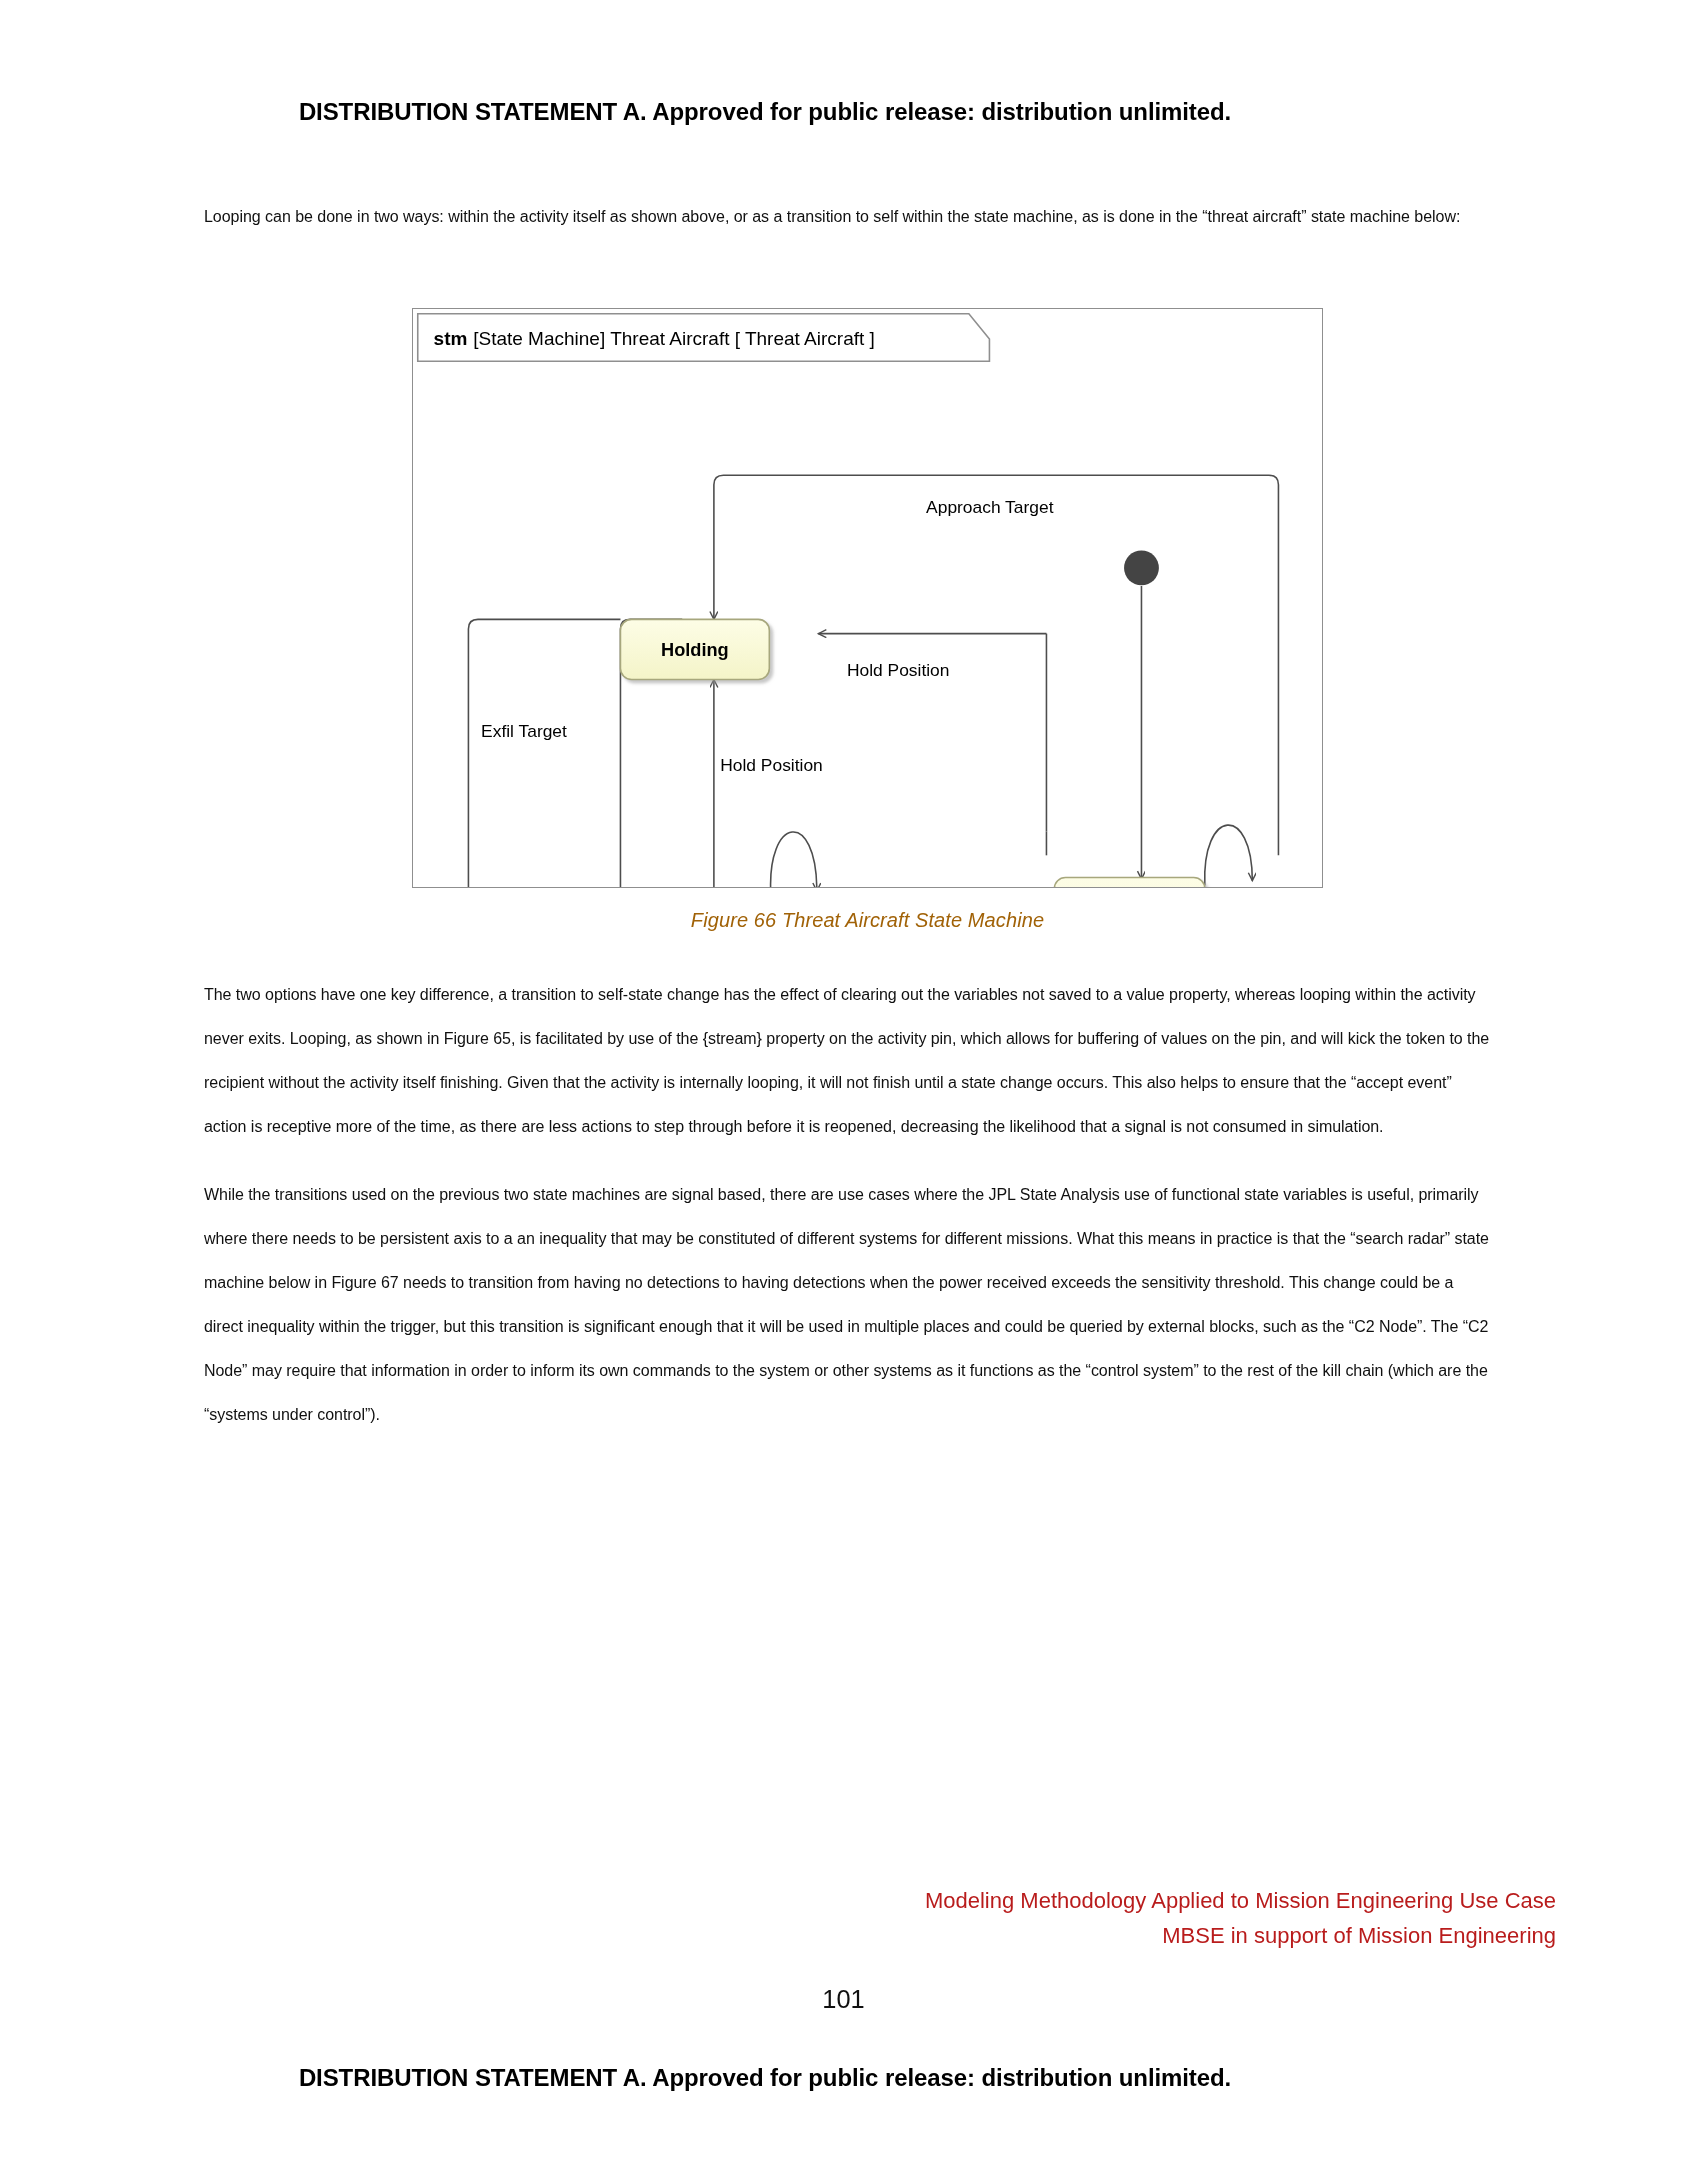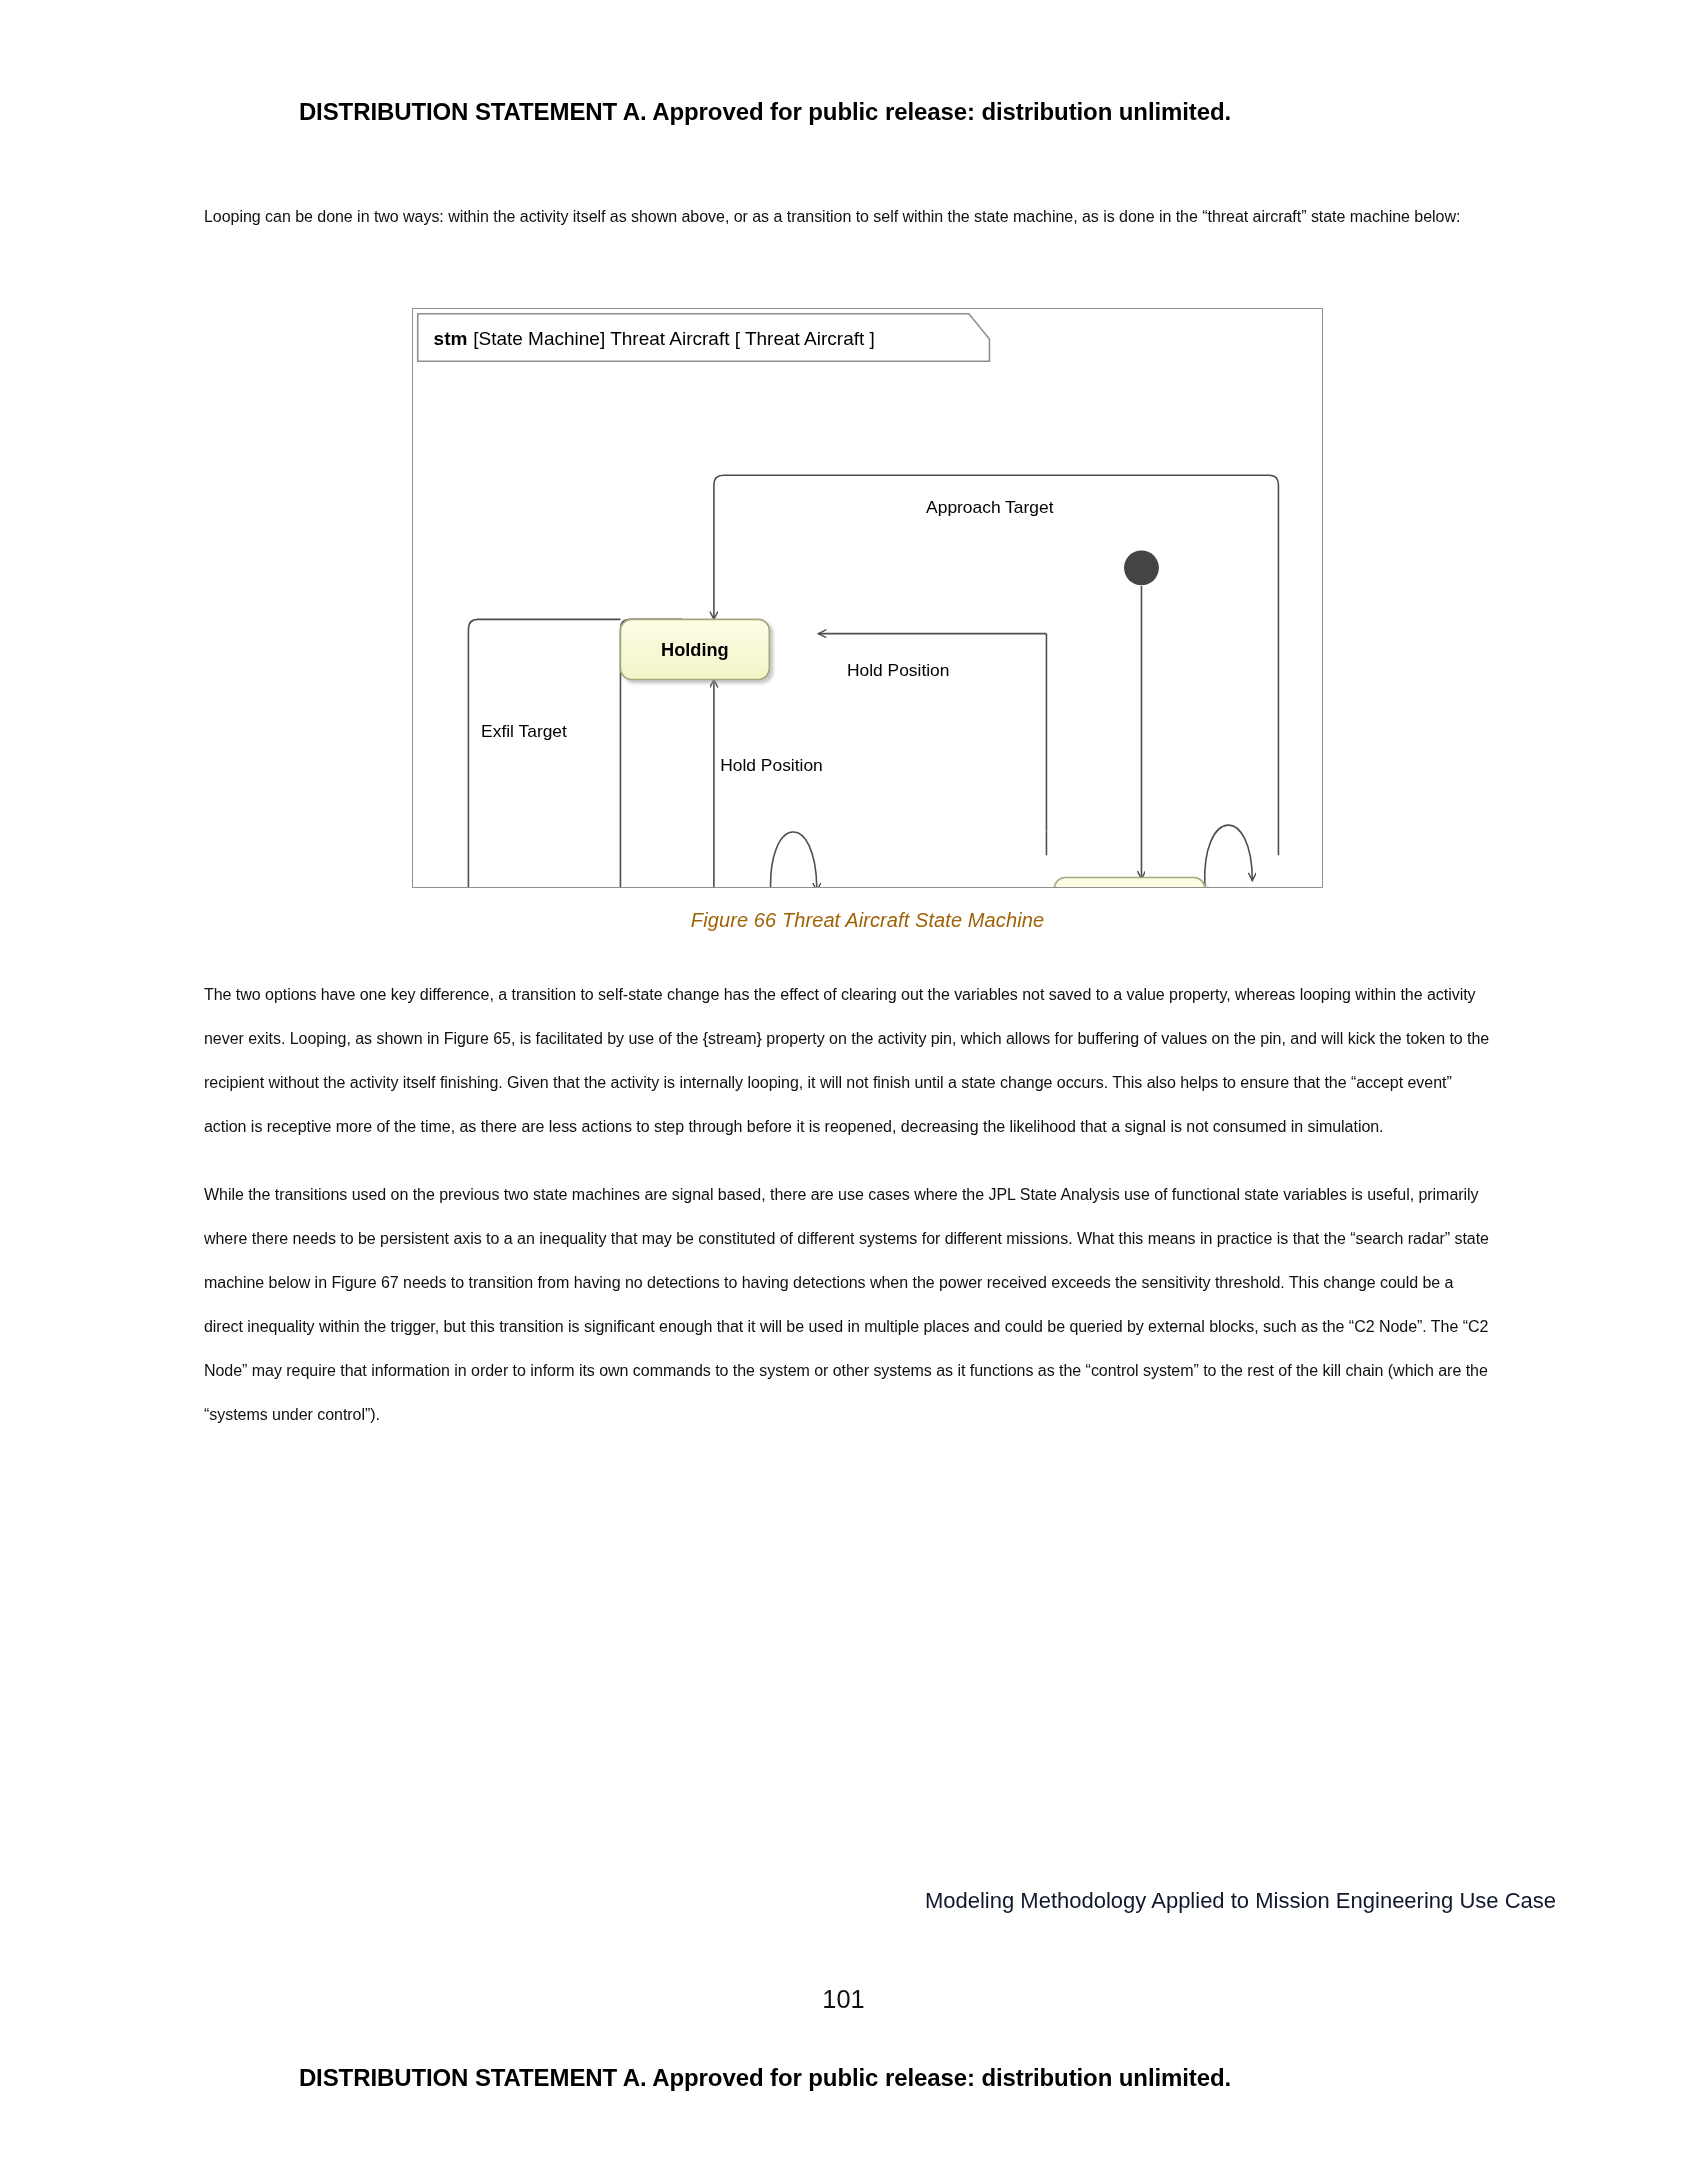--- a/index.html
+++ b/index.html
@@ -92,21 +92,21 @@
 
   
   .footer-lines {
     position: absolute;
     left: 0;
     top: 1883px;
     width: 1556px;
     text-align: right;
     font-size: 22px;
     line-height: 35px;
-    color: #0f172a;
+    color: #b91c1c;
   }
   .page-number {
     position: absolute;
     left: 0;
     top: 1985px;
     width: 1687px;
     text-align: center;
     font-size: 25.4px;
     color: #101010;
   }
@@ -222,20 +222,21 @@
     <div class="fig-caption">Figure 66 Threat Aircraft State Machine</div>
   </div>
 
   <div class="body-col after-fig-block">
     <p class="para">The two options have one key difference, a transition to self-state change has the effect of clearing out the variables not saved to a value property, whereas looping within the activity never exits. Looping, as shown in Figure 65, is facilitated by use of the {stream} property on the activity pin, which allows for buffering of values on the pin, and will kick the token to the recipient without the activity itself finishing. Given that the activity is internally looping, it will not finish until a state change occurs. This also helps to ensure that the “accept event” action is receptive more of the time, as there are less actions to step through before it is reopened, decreasing the likelihood that a signal is not consumed in simulation.</p>
     <p class="para">While the transitions used on the previous two state machines are signal based, there are use cases where the JPL State Analysis use of functional state variables is useful, primarily where there needs to be persistent axis to a an inequality that may be constituted of different systems for different missions. What this means in practice is that the “search radar” state machine below in Figure 67 needs to transition from having no detections to having detections when the power received exceeds the sensitivity threshold. This change could be a direct inequality within the trigger, but this transition is significant enough that it will be used in multiple places and could be queried by external blocks, such as the “C2 Node”. The “C2 Node” may require that information in order to inform its own commands to the system or other systems as it functions as the “control system” to the rest of the kill chain (which are the “systems under control”).</p>
   </div>
 
   <div class="footer-lines">
     <div>Modeling Methodology Applied to Mission Engineering Use Case</div>
+    <div>MBSE in support of Mission Engineering</div>
   </div>
 
   <div class="page-number">101</div>
 
   <div class="dist-stmt dist-bottom">DISTRIBUTION STATEMENT A. Approved for public release: distribution unlimited.</div>
 
 </div>
 
 
 </body></html>

